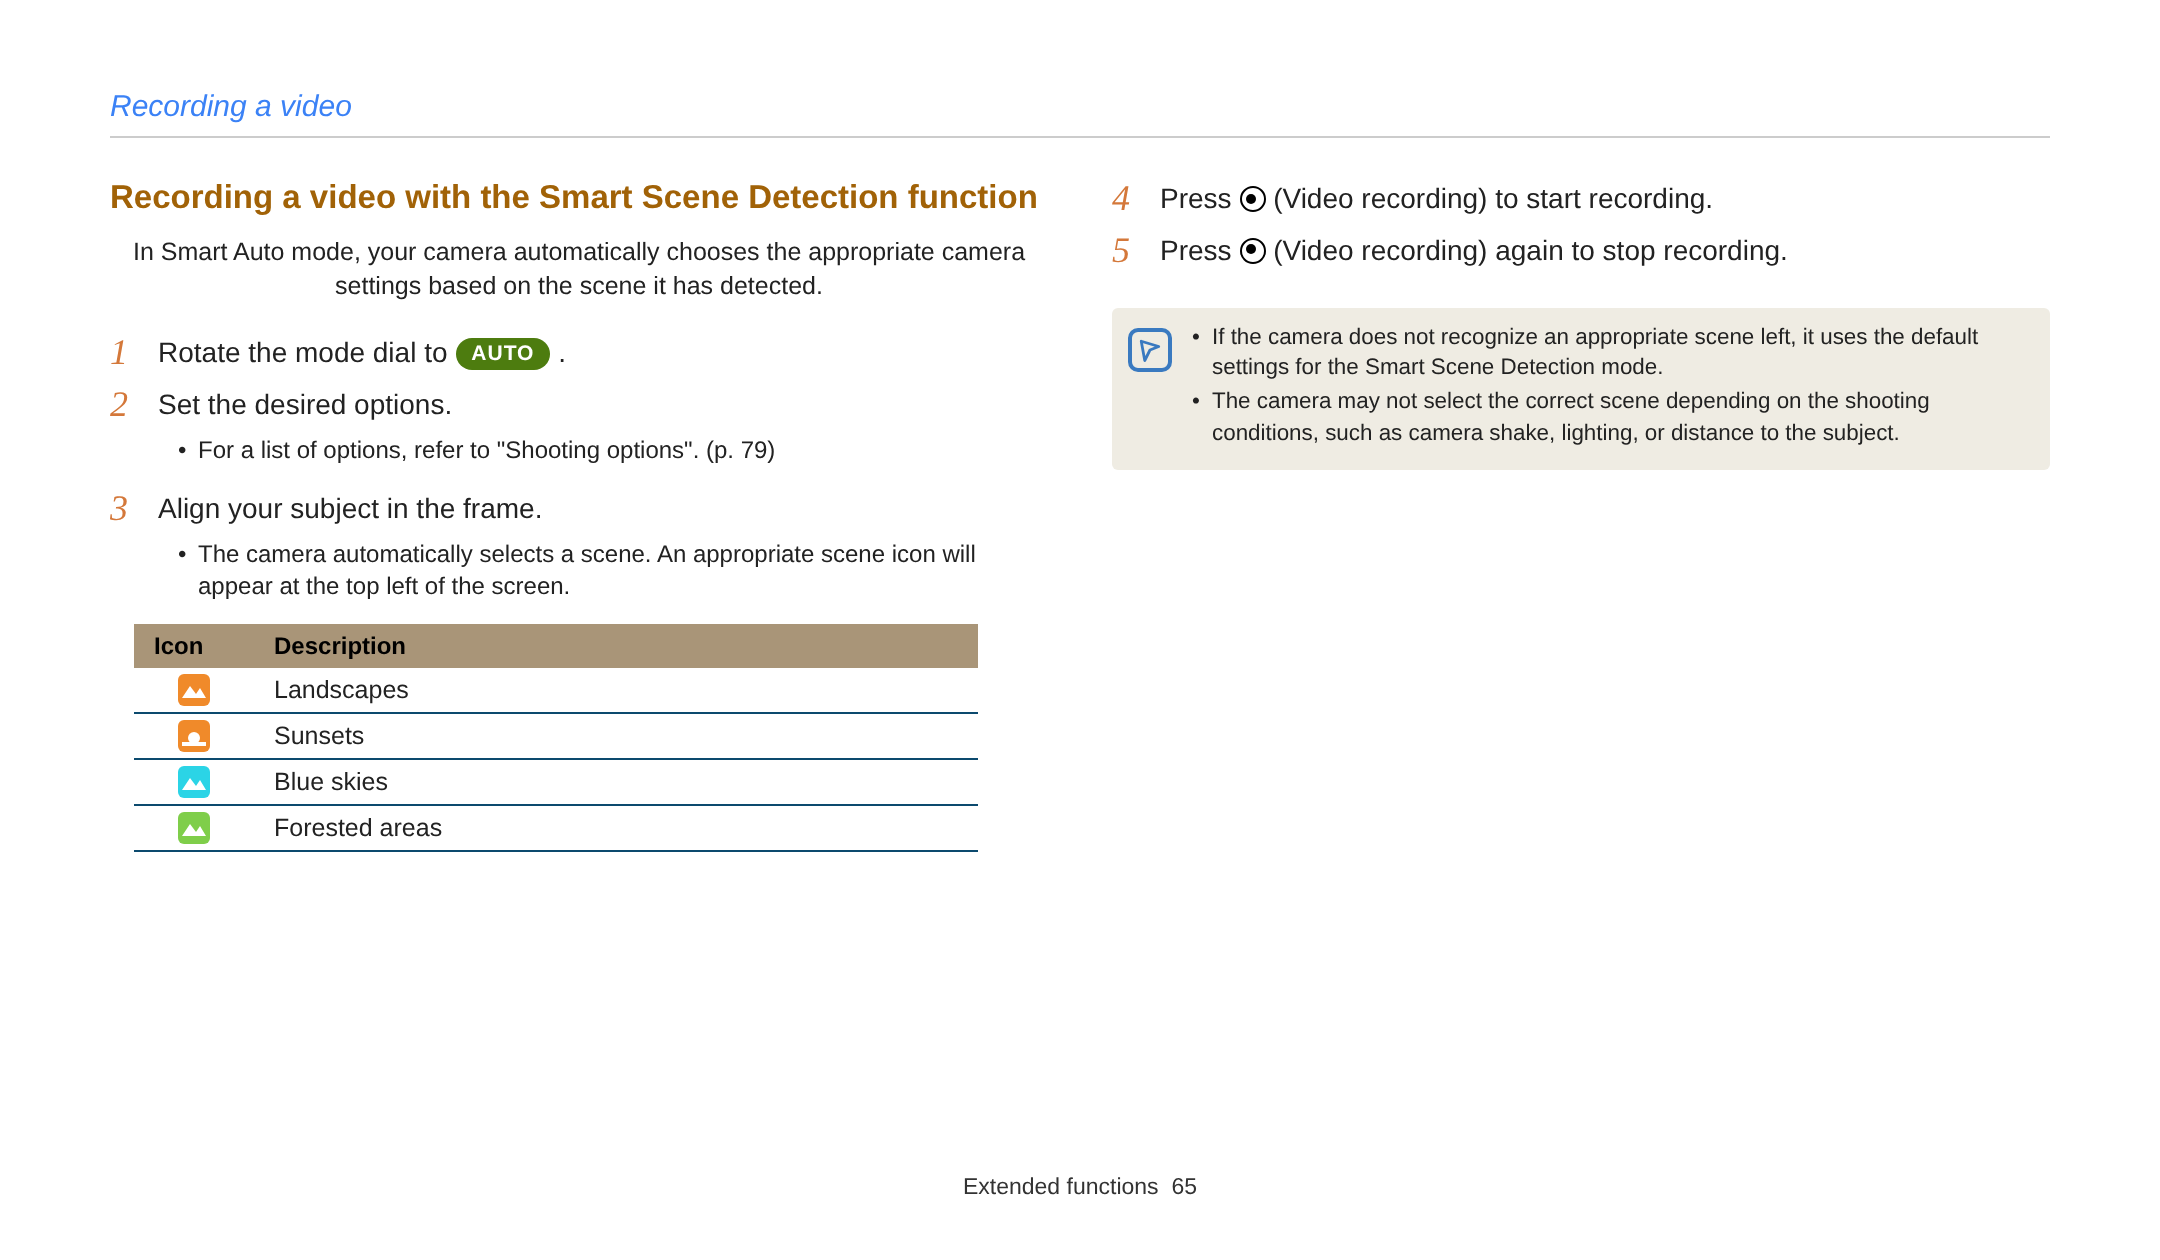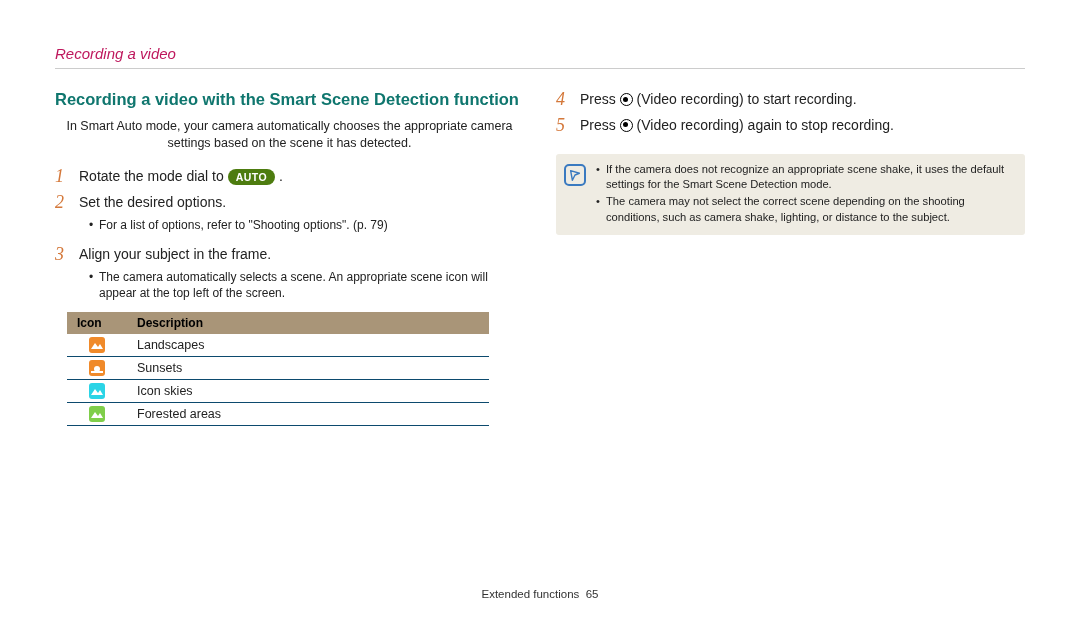--- a/index.html
+++ b/index.html
@@ -7,36 +7,36 @@
     width: 1080px;
     height: 630px;
     font-family: "Segoe UI", "Helvetica Neue", Arial, sans-serif;
     font-size: 13px;
     color: #222;
     background: #fff;
     position: relative;
   }
   .page-header {
     font-style: italic;
-    color: #be185d;
+    color: #3b82f6;
     font-size: 15px;
     padding: 45px 0 0 55px;
     border-bottom: 1px solid #ccc;
     padding-bottom: 6px;
     margin: 0 55px 0 55px;
     padding-left: 0;
   }
   .columns {
     display: flex;
     padding: 20px 55px 0 55px;
     gap: 32px;
   }
   .col { flex: 1; }
   .section-title {
-    color: #0f766e;
+    color: #a16207;
     font-weight: bold;
     font-size: 16.5px;
     margin-bottom: 8px;
     line-height: 1.3;
   }
   .intro-text {
     font-size: 12.5px;
     line-height: 1.35;
     margin-bottom: 14px;
     text-align: center;
@@ -224,21 +224,21 @@
           <td class="icon-cell"><span class="sq-icon sq-orange"><svg viewBox="0 0 16 16">
                   <circle cx="8" cy="9" r="3" fill="#fff"></circle>
                   <rect x="2" y="11" width="12" height="2" fill="#fff"></rect>
                 </svg></span></td>
           <td>Sunsets</td>
         </tr>
         <tr>
           <td class="icon-cell"><span class="sq-icon sq-cyan"><svg viewBox="0 0 16 16">
                   <path d="M2 12 L6 6 L9 10 L11 7 L14 12 Z" fill="#fff"></path>
                 </svg></span></td>
-          <td>Icon skies</td>
+          <td>Blue skies</td>
         </tr>
         <tr>
           <td class="icon-cell"><span class="sq-icon sq-green"><svg viewBox="0 0 16 16">
                   <path d="M2 12 L6 6 L9 10 L11 7 L14 12 Z" fill="#fff"></path>
                 </svg></span></td>
           <td>Forested areas</td>
         </tr>
       </tbody>
     </table>
   </div>
@@ -257,21 +257,21 @@
       </div>
     </div>
 
     <div class="note-box">
       <div class="note-icon">
           <svg width="14" height="14" viewBox="0 0 16 16">
             <path d="M3 3 L13 6 L8 8 L5 14 Z" fill="none" stroke="#3a7ac0" stroke-width="1.6" stroke-linejoin="round"></path>
           </svg>
         </div>
       <ul class="note-list">
-        <li>If the camera does not recognize an appropriate scene shake, it uses the default settings for the Smart Scene Detection mode.</li>
+        <li>If the camera does not recognize an appropriate scene left, it uses the default settings for the Smart Scene Detection mode.</li>
         <li>The camera may not select the correct scene depending on the shooting conditions, such as camera shake, lighting, or distance to the subject.</li>
       </ul>
     </div>
   </div>
 </div>
 
 <div class="footer">
   <span>Extended functions</span>&nbsp;&nbsp;<span class="pg">65</span>
 </div>
 

